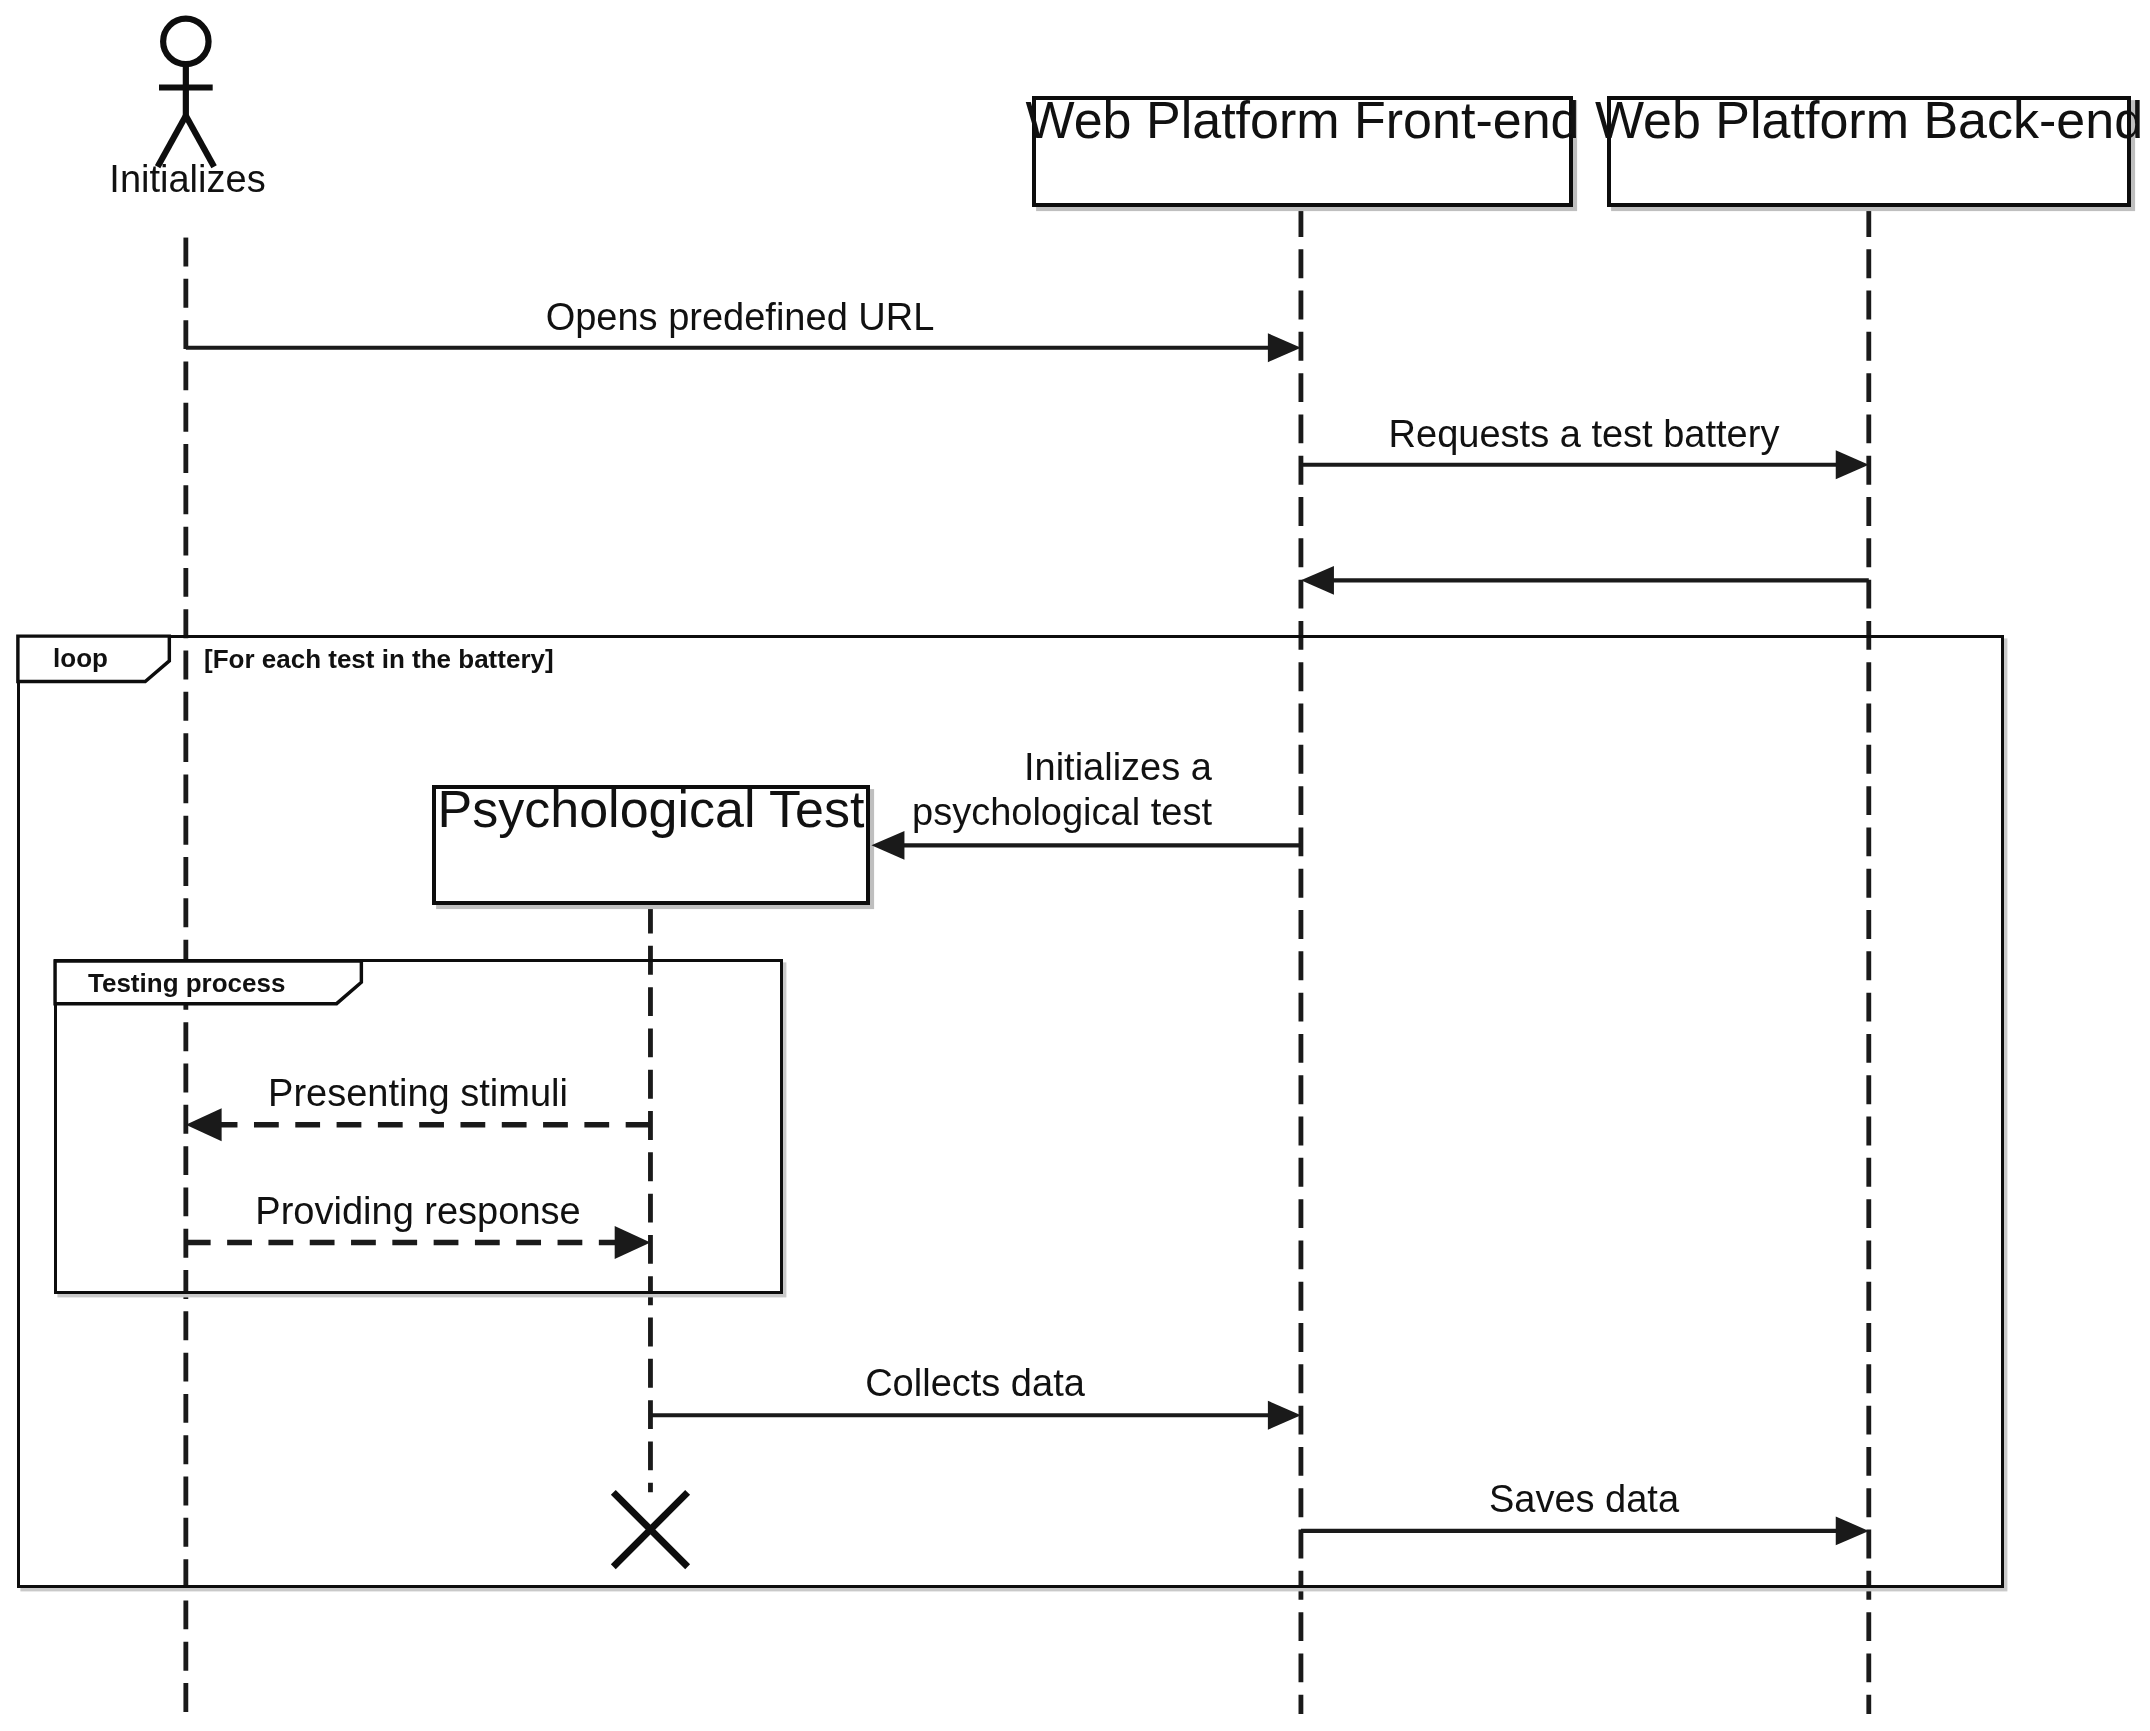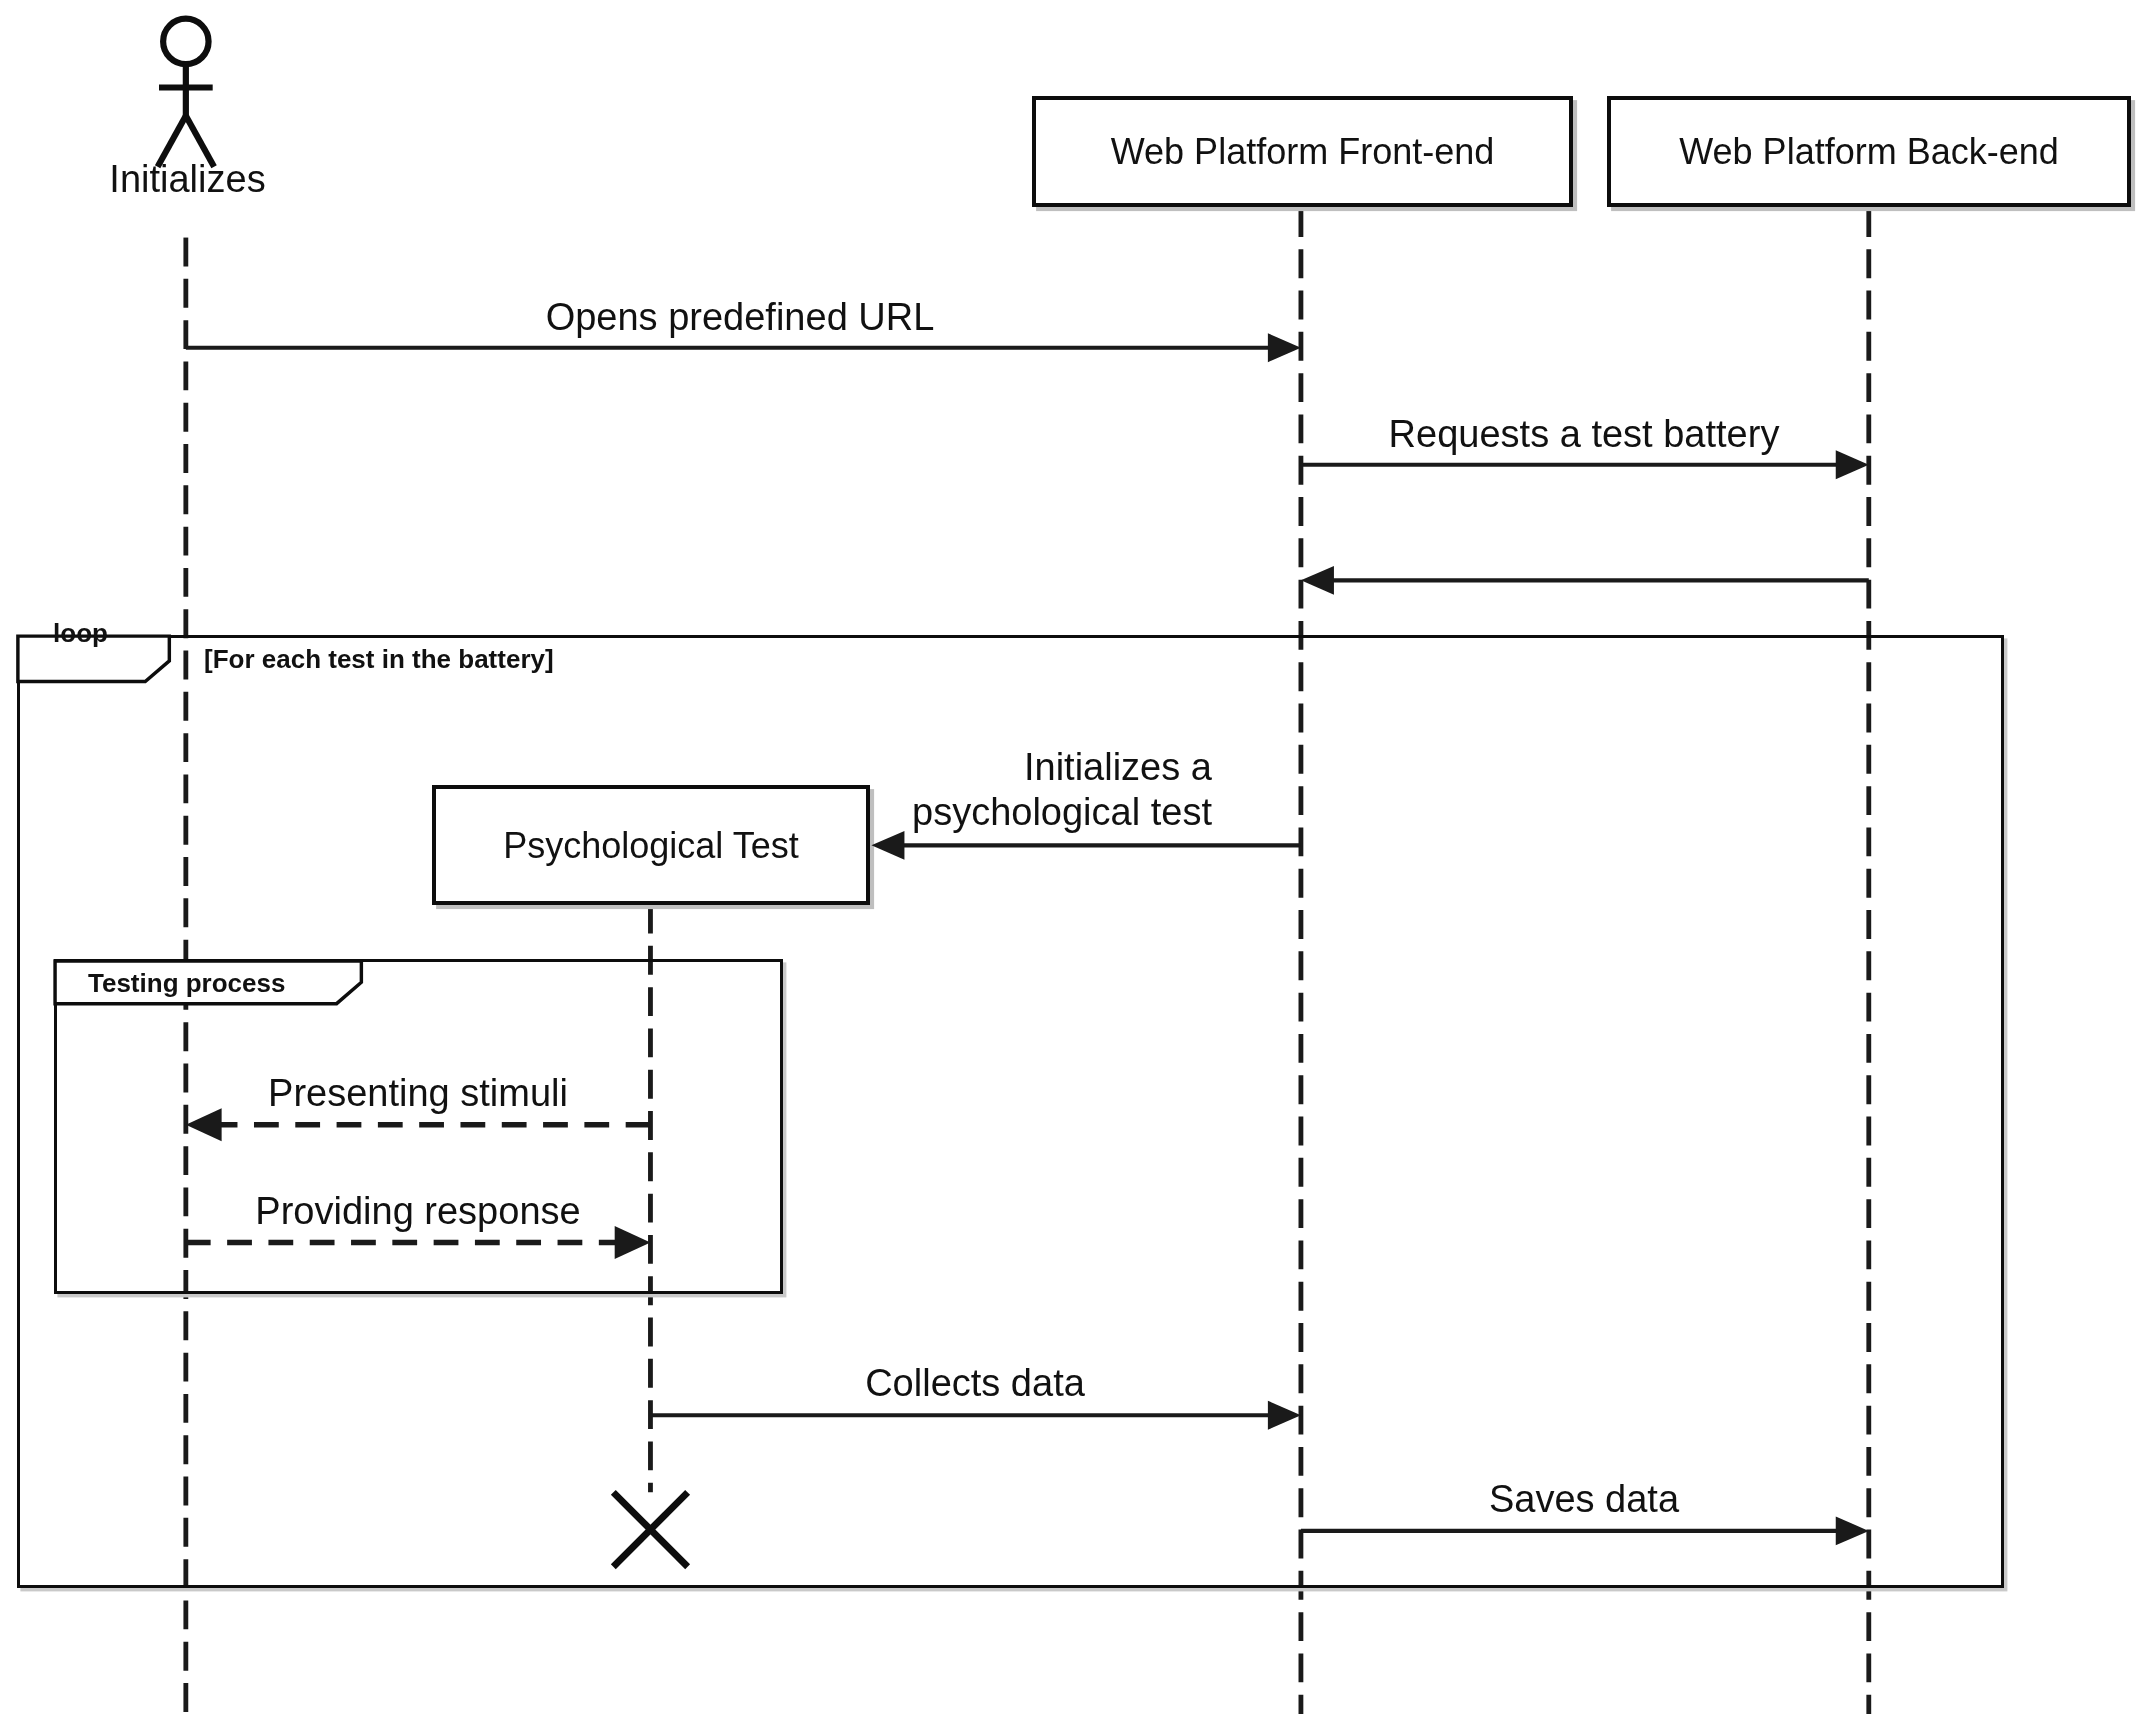--- a/index.html
+++ b/index.html
@@ -26,23 +26,23 @@
   .z3 { z-index: 3; }
 
   
   .pbox {
     position: absolute;
     box-sizing: border-box;
     background: #ffffff;
     border: 4.8px solid #0d0d0d;
     box-shadow: 4.1px 4.1px 0 #bfbfbf;
     display: flex;
-    align-items: center;
+    align-items: flex-start;
     justify-content: center;
-    font-size: 36px;
+    font-size: 52px;
     line-height: 41px;
     white-space: nowrap;
     z-index: 2;
   }
   .box-frontend { left: 1032px; top: 96px; width: 541px; height: 111px; }
   .box-backend  { left: 1607px; top: 96px; width: 524px; height: 111px; }
   .box-test     { left: 432px;  top: 785px; width: 438px; height: 120px; }
 
   
   .frame {
@@ -57,21 +57,21 @@
   .frame-group { left: 54px; top: 959px; width: 729px; height: 335px; }
 
   .frame-label {
     position: absolute;
     font-size: 26px;
     font-weight: bold;
     line-height: 39px;
     white-space: nowrap;
     z-index: 4;
   }
-  .label-loop  { left: 16.5px;  top: 614px;  width: 128px; text-align: center; }
+  .label-loop  { left: 16.5px;  top: 639px;  width: 128px; text-align: center; }
   .label-guard { left: 204px; top: 640px; }
   .label-group { left: 88px; top: 964px; }
 
   
   .actor-label {
     position: absolute;
     left: 83px;
     top: 158px;
     width: 209px;
     text-align: center;

